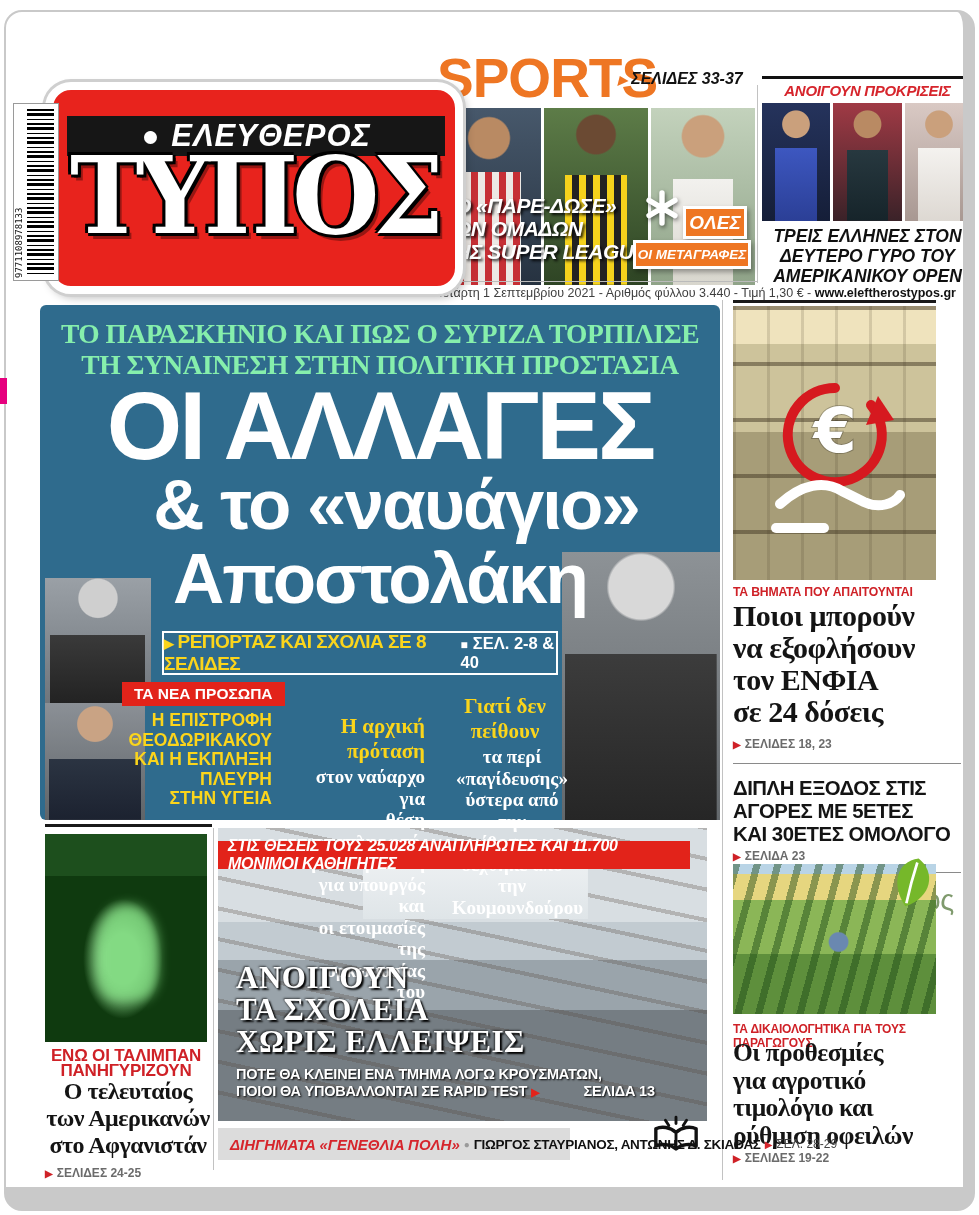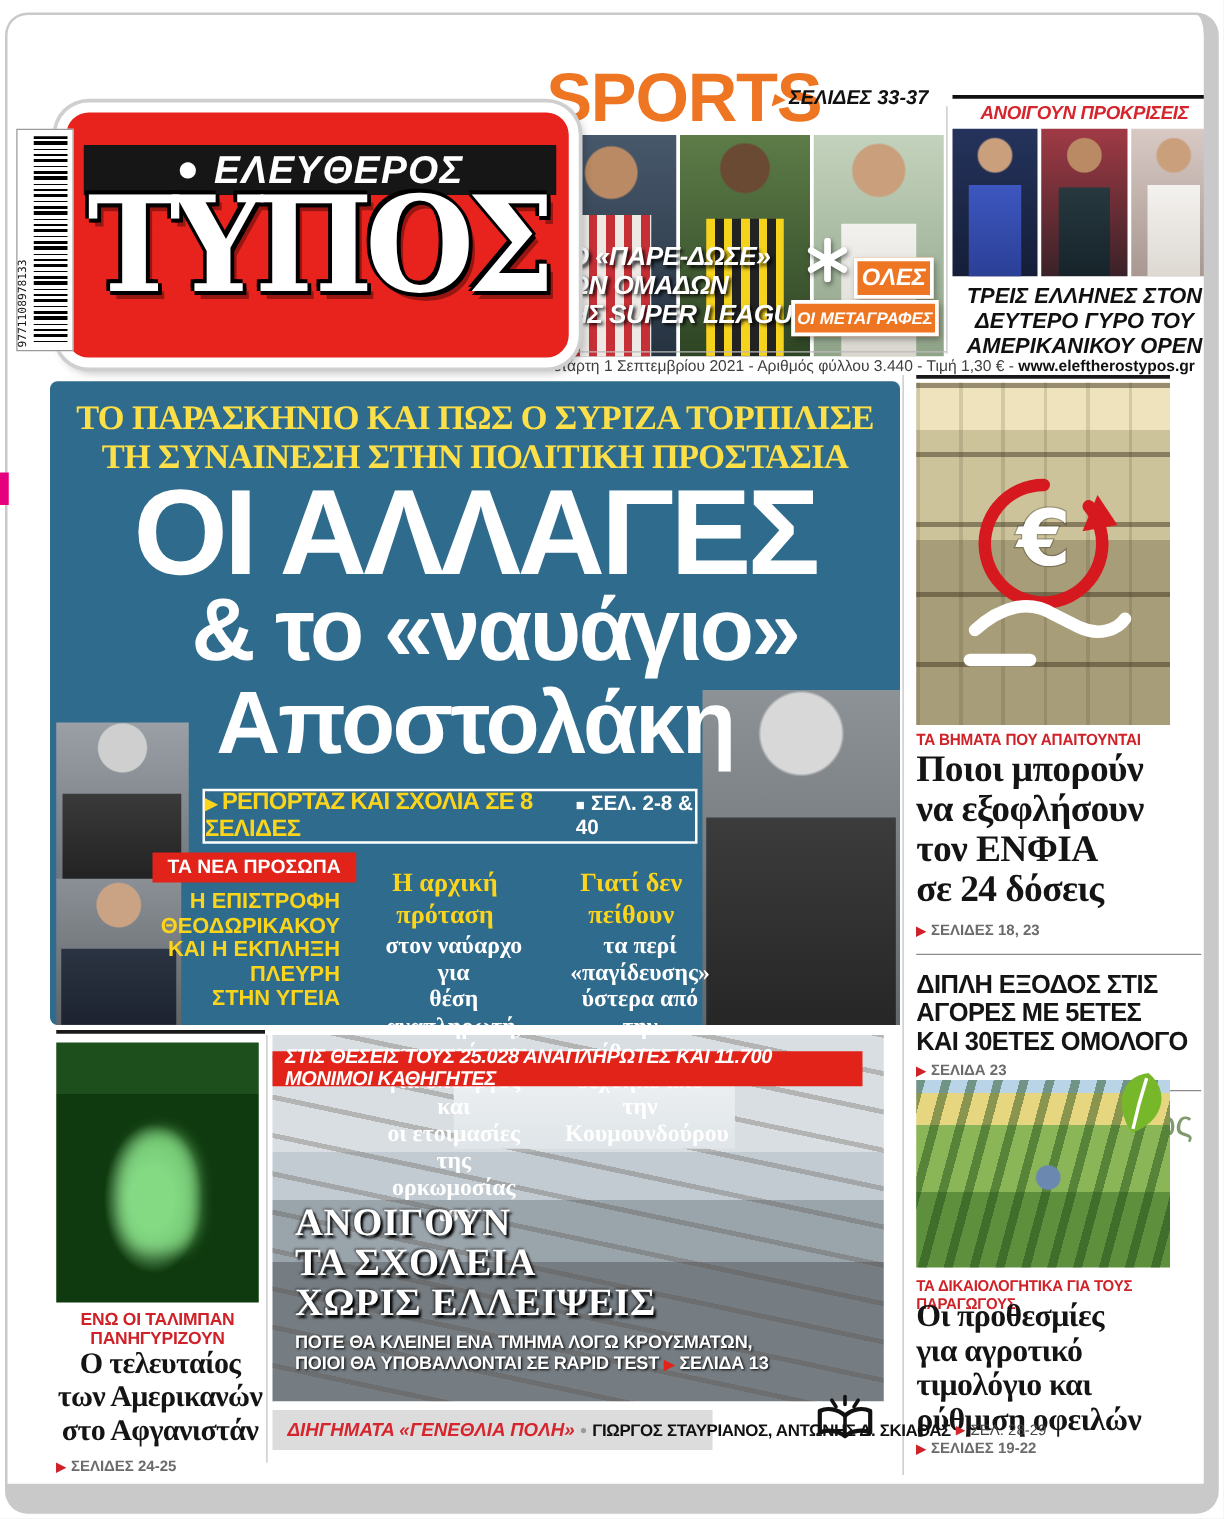--- a/index.html
+++ b/index.html
@@ -75,39 +75,39 @@
     font-size:17.5px;line-height:20px;color:#101010;}
 
   .dateline{left:437px;top:286px;font-size:12.5px;color:#3f3f3f;}
   .dateline b{color:#111;}
   .sports-hr{left:437px;top:281px;width:320px;height:1px;background:#bbb;}
 
   
   .lead{left:40px;top:305px;width:680px;height:515px;background:#2f6b8d;border-radius:6px;}
   .lead > div{position:absolute;}
   .lead-kicker{top:13px;left:0;width:100%;text-align:center;font-family:"Liberation Serif",serif;
-    font-weight:bold;font-size:27.5px;line-height:31px;color:#fde047;letter-spacing:-0.5px;}
+    font-weight:bold;font-size:27.5px;line-height:31px;color:#86efac;letter-spacing:-0.5px;}
   .lead-h1{top:72px;left:0;width:100%;text-align:center;font-size:97px;font-weight:800;color:#fff;
     letter-spacing:-3px;line-height:1;z-index:2;}
   .lead-h2{top:164px;left:16px;width:100%;text-align:center;font-size:71px;font-weight:800;color:#fff;
     letter-spacing:-2px;line-height:1;z-index:2;}
   .lead-h3{top:238px;left:0;width:100%;text-align:center;font-size:71px;font-weight:800;color:#fff;
     letter-spacing:-2px;line-height:1;z-index:2;}
   .report-box{left:122px;top:326px;width:392px;height:40px;border:2px solid #fff;display:flex;
     align-items:center;justify-content:center;gap:16px;z-index:3;}
   .report-label{color:#fbd51b;font-weight:800;font-size:19px;letter-spacing:-0.5px;}
   .report-label .arr{font-size:13px;margin-right:4px;}
   .report-pages{color:#fff;font-weight:800;font-size:16.5px;}
   .report-pages .sq{font-size:12px;margin-right:5px;}
   .faces-tag{left:82px;top:377px;background:#e2231a;color:#fff;font-weight:800;font-size:15.5px;
     padding:3px 12px;z-index:4;}
   .faces-text{left:60px;top:406px;width:172px;text-align:right;color:#fbd51b;font-weight:800;
     font-size:17.5px;line-height:19.5px;z-index:4;}
   .lead-col{z-index:4;text-align:center;}
-  .col2{left:247px;top:389px;width:138px;}
+  .col2{left:247px;top:409px;width:138px;text-align:right;}
   .col3{left:398px;top:389px;width:134px;}
   .col-title{font-family:"Liberation Serif",serif;font-weight:bold;font-size:21px;color:#fbd51b;
     margin-bottom:2px;}
   .col-body{font-family:"Liberation Serif",serif;font-weight:bold;font-size:19px;line-height:21.5px;color:#fff;margin-left:14px;}
   .portrait{z-index:1;}
   .ph1{left:5px;top:273px;width:106px;height:127px;
     background:radial-gradient(circle at 50% 16%,#cfcfcf 0 16%,transparent 17%),
     linear-gradient(#3a3a3a,#222) 50% 100%/90% 55% no-repeat,
     linear-gradient(180deg,#9aa0a6,#6f757b);}
   .ph2{left:5px;top:398px;width:100px;height:117px;
@@ -152,39 +152,39 @@
   .agro-head{left:733px;top:1039px;width:230px;font-size:25.5px;line-height:27.5px;}
   .agro-pages{left:733px;top:1151px;}
 
   
   .af-rule{left:45px;top:824px;width:167px;height:3px;background:#191919;}
   .night{left:45px;top:834px;width:162px;height:208px;
     background:radial-gradient(ellipse 34% 40% at 48% 60%,#9fe89f 0 30%,rgba(40,120,40,0) 72%),
     linear-gradient(180deg,#1d4f1d 0 20%,#0f3a0f 20% 100%);}
   .night::after{content:"";position:absolute;left:32%;top:34%;width:38%;height:46%;background:#7fd87f;
     border-radius:45% 45% 30% 30%;filter:blur(6px);opacity:.85;}
-  .af-kicker{left:45px;top:1048px;width:162px;text-align:center;font-size:14px;line-height:15px;}
+  .af-kicker{left:45px;top:1048px;width:162px;text-align:center;font-size:17px;line-height:15px;}
   .af-head{left:33px;top:1078px;width:190px;text-align:center;font-size:24px;line-height:27px;}
   .af-pages{left:45px;top:1166px;width:162px;text-align:left;}
 
   
   .classroom{left:218px;top:828px;width:489px;height:293px;
     background:linear-gradient(#eef1f3,#dfe5e8) 55% 12%/46% 22% no-repeat,
     repeating-linear-gradient(12deg,rgba(84,70,60,0) 0 26px,rgba(84,70,60,.28) 26px 30px),
     linear-gradient(180deg,#d8dee2 0 32%,#c2cbd1 32% 45%,#9aa4ab 45% 62%,#757d83 62% 100%);}
   .class-banner{left:218px;top:841px;width:472px;height:28px;background:#e2231a;color:#fff;
     font-weight:800;font-style:italic;font-size:16px;display:flex;align-items:center;
     padding-left:10px;letter-spacing:-0.3px;z-index:4;box-sizing:border-box;}
   .class-head{left:236px;top:962px;font-family:"Liberation Serif",serif;font-weight:bold;font-size:31px;
     line-height:32px;color:#fff;letter-spacing:.5px;z-index:4;
     text-shadow:2px 2px 2px #000,-1px -1px 2px rgba(0,0,0,.6);}
   .class-sub{left:236px;top:1066px;color:#fff;font-weight:800;font-size:14.5px;line-height:17px;
     z-index:4;text-shadow:1px 1px 2px #000;letter-spacing:-0.2px;}
   .class-sub .arr{color:#e2231a;font-size:11px;margin:0 4px;text-shadow:none;}
-  .class-sub .pg{color:#fff;}
+  .class-sub .pg{color:#fff;margin-left:40px;}
 
   
   .books{left:218px;top:1128px;width:352px;height:32px;background:#dcdcdc;display:flex;
     align-items:center;gap:4px;padding:0 12px;box-sizing:border-box;}
   .books-title{color:#d6252c;font-weight:800;font-style:italic;font-size:15px;white-space:nowrap;}
   .books-dot{color:#9a9a9a;font-size:10px;}
   .books-authors{font-weight:800;font-size:13.5px;letter-spacing:-0.3px;color:#111;white-space:nowrap;}
   .books-arrow{color:#d6252c;font-size:10px;}
   .books-pages{font-size:12px;color:#444;white-space:nowrap;}
   .book-icon{left:652px;top:1110px;width:48px;height:52px;z-index:5;}

